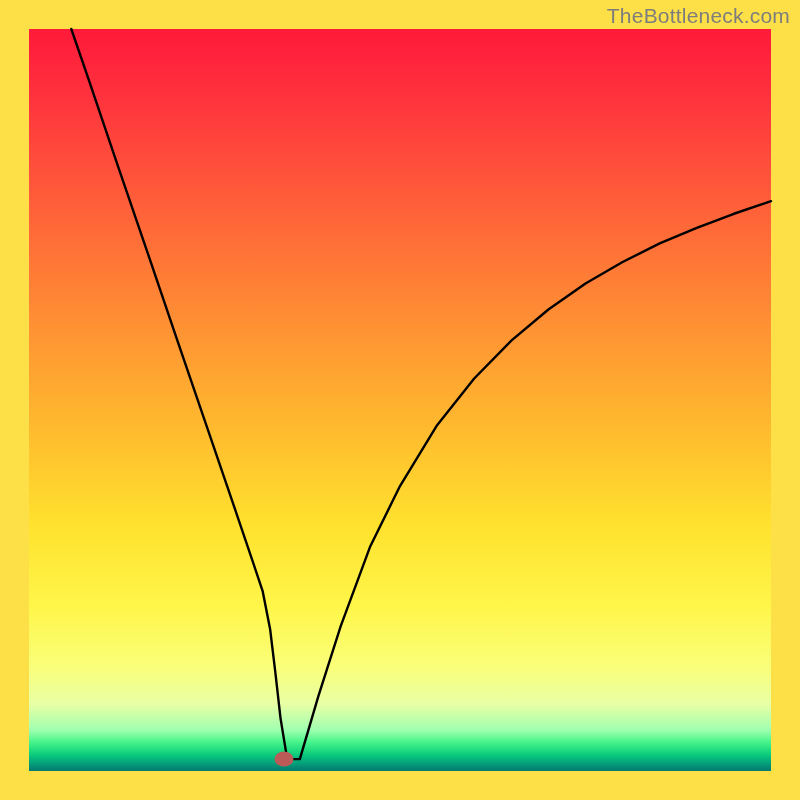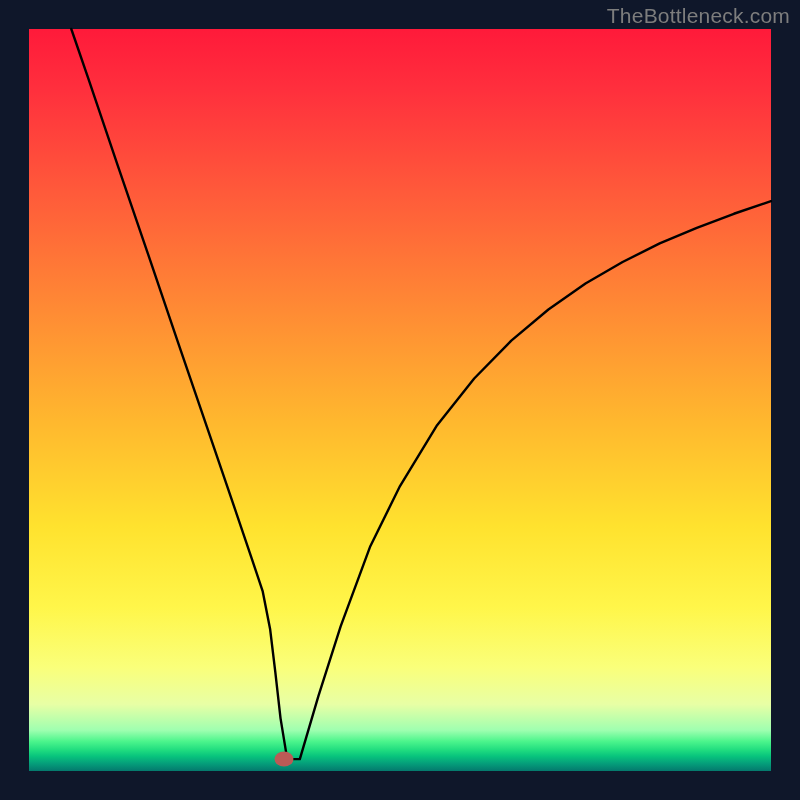--- a/index.html
+++ b/index.html
@@ -10,21 +10,21 @@
     background: #000;
     overflow: hidden;
     font-family: Arial, Helvetica, sans-serif;
   }
   .frame {
     position: absolute;
     top: 0;
     left: 0;
     width: 800px;
     height: 800px;
-    background: #0f172a;
+    background: #fde047;
   }
   .plot-area {
     position: absolute;
     top: 29px;
     left: 29px;
     width: 742px;
     height: 742px;
     
     background: linear-gradient(to bottom,
       #ff1a3a 0%,

